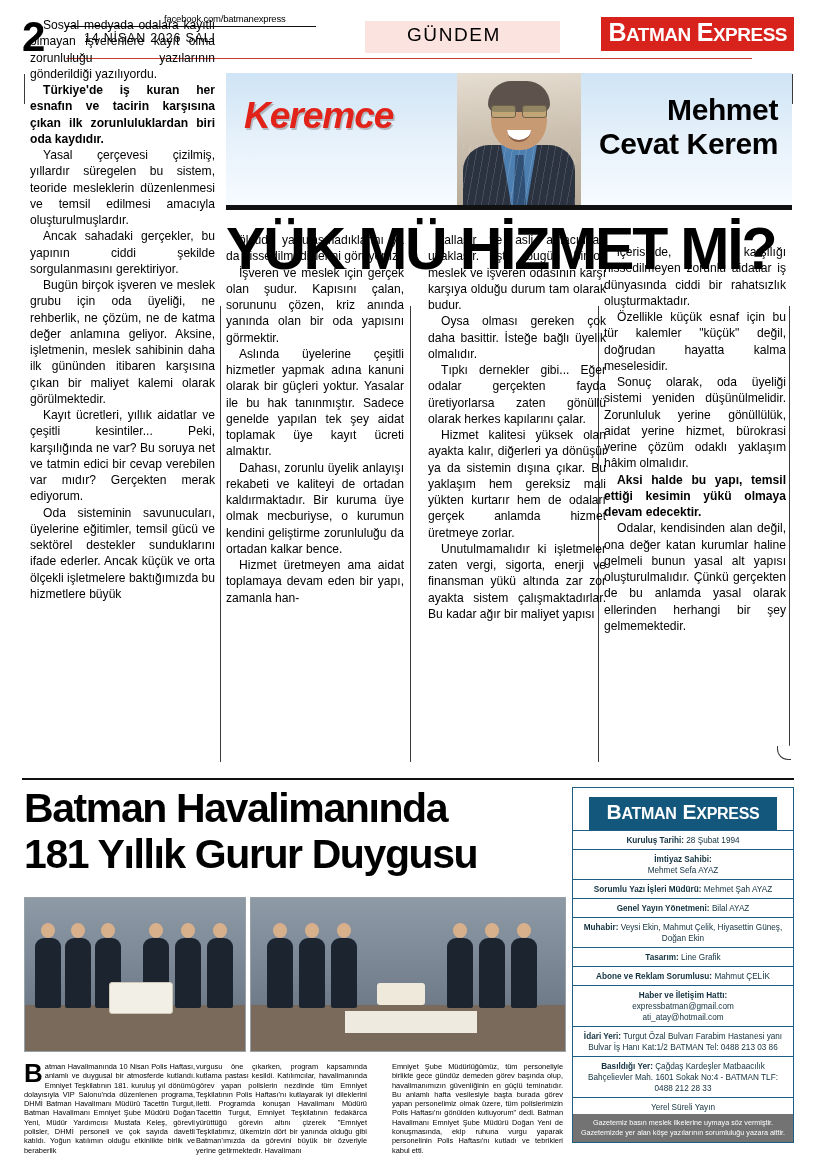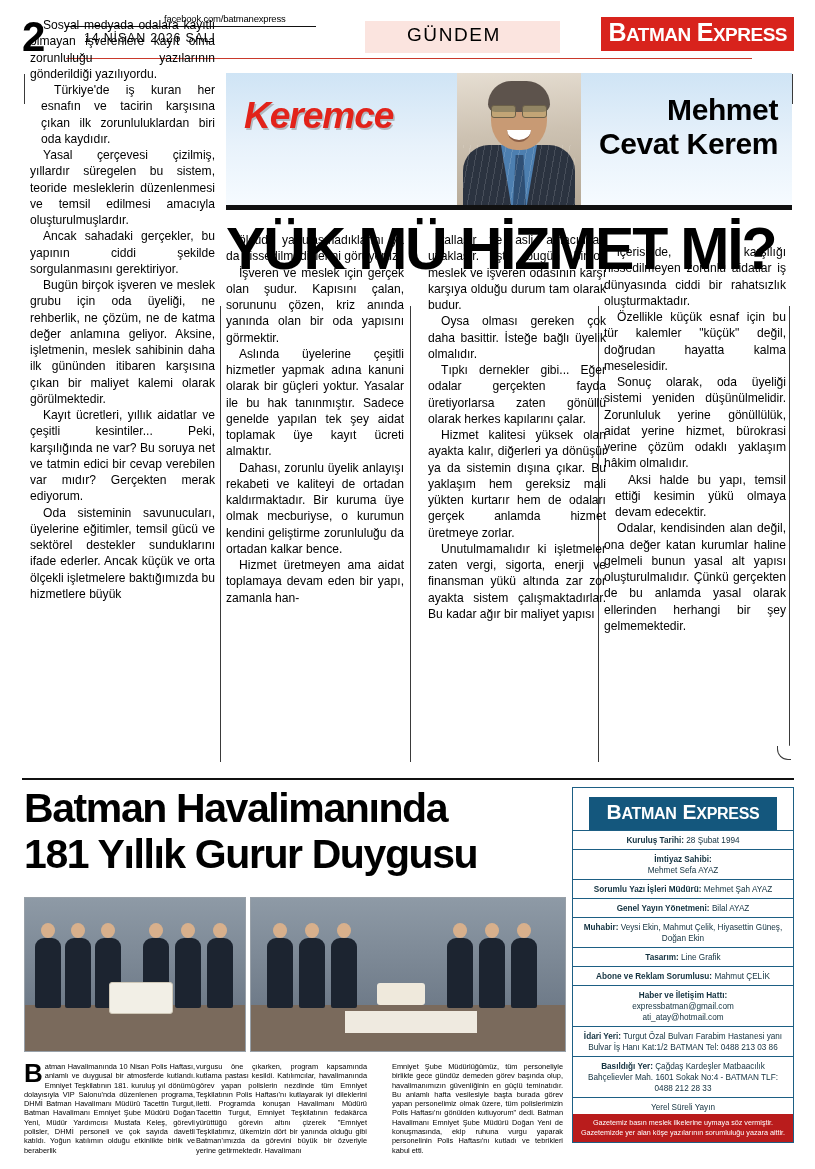--- a/index.html
+++ b/index.html
@@ -136,21 +136,21 @@
     white-space:nowrap;
   }
   .acol{
     position:absolute;top:17px;
     font-size:12.1px;line-height:16.25px;
     text-align:justify;
     font-family:"Liberation Sans", sans-serif;
     hyphens:auto;
   }
   .acol p{margin:0 0 0 0;text-indent:13px;}
-  .acol p.b{font-weight:normal;margin-left:11px;}
+  .acol p.b{font-weight:bold;}
   .c1{left:30px;width:185px;}
   .c2{left:226px;width:178px;top:232px;}
   .c3{left:428px;width:178px;top:232px;}
   .c4{left:604px;width:182px;top:244px;}
   .vrule{position:absolute;width:0;border-left:1.2px solid #3a3a3a;}
   .vr-left{left:24px;top:74px;height:30px;}
   .vr-right{right:22px;top:74px;height:30px;}
   .vr-c2{left:220px;top:306px;height:456px;}
   .vr-c3{left:410px;top:306px;height:456px;}
   .vr-c4{left:598px;top:306px;height:456px;}
@@ -214,21 +214,21 @@
   .crow{
     padding:3.5px 8px 3.5px 8px;text-align:center;
     font-size:8.2px;line-height:11px;color:#12313f;
     border-bottom:1px solid #1d5f84;
     font-family:"Liberation Sans", sans-serif;
   }
   .crow:first-of-type{border-top:1px solid #1d5f84;}
   .crow b{font-weight:bold;}
   .crow.nb{border-bottom:none;}
   .colo-note{
-    position:absolute;left:0;bottom:0;width:100%;background:#b91c1c;color:#fff;
+    position:absolute;left:0;bottom:0;width:100%;background:#737373;color:#fff;
     font-size:7.2px;line-height:9.5px;text-align:center;padding:4px 4px 5px 4px;
     box-sizing:border-box;font-family:"Liberation Sans", sans-serif;
   }
 </style>
 </head>
 <body>
 
 <div class="page">
 
   <div class="topbar">

